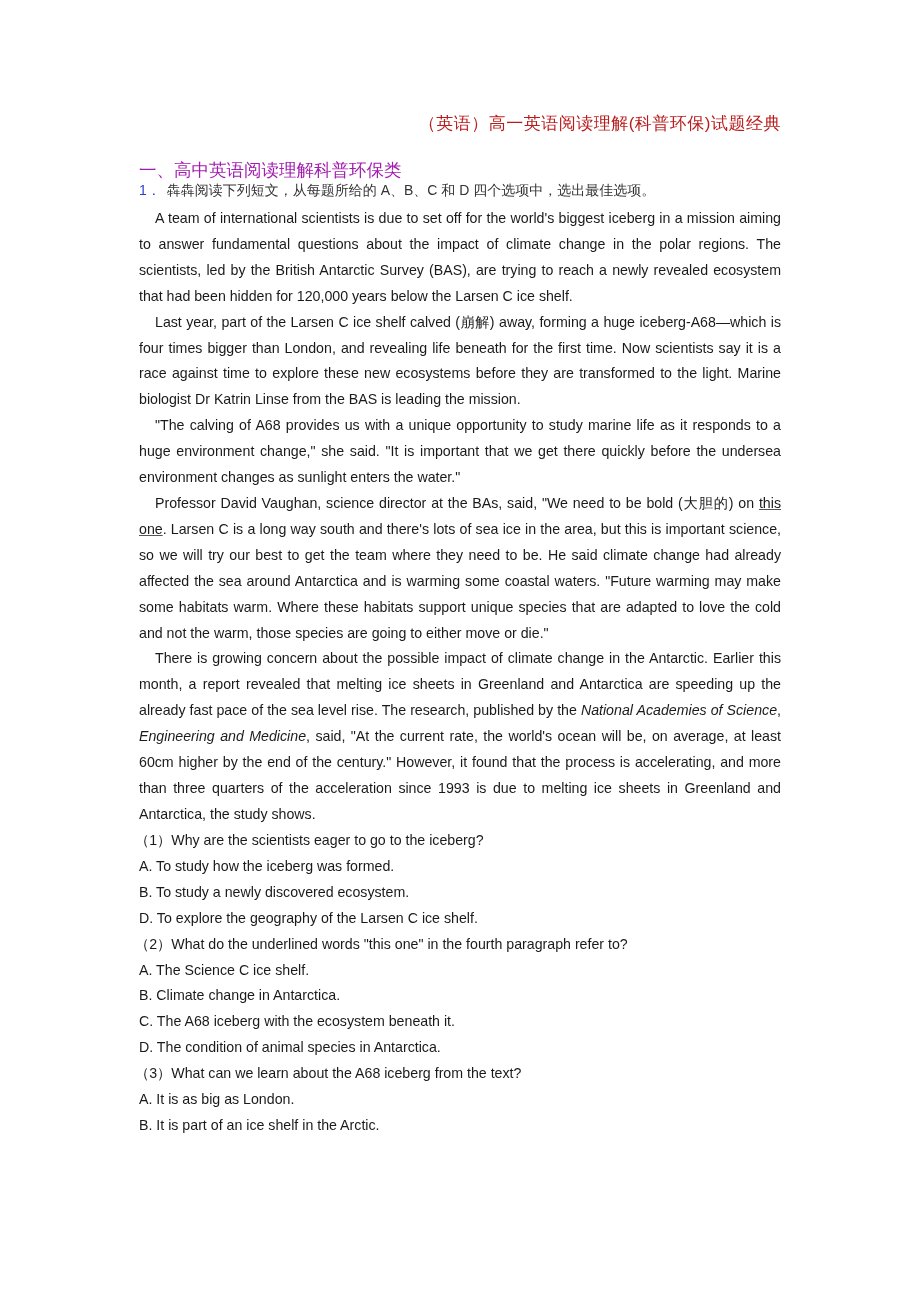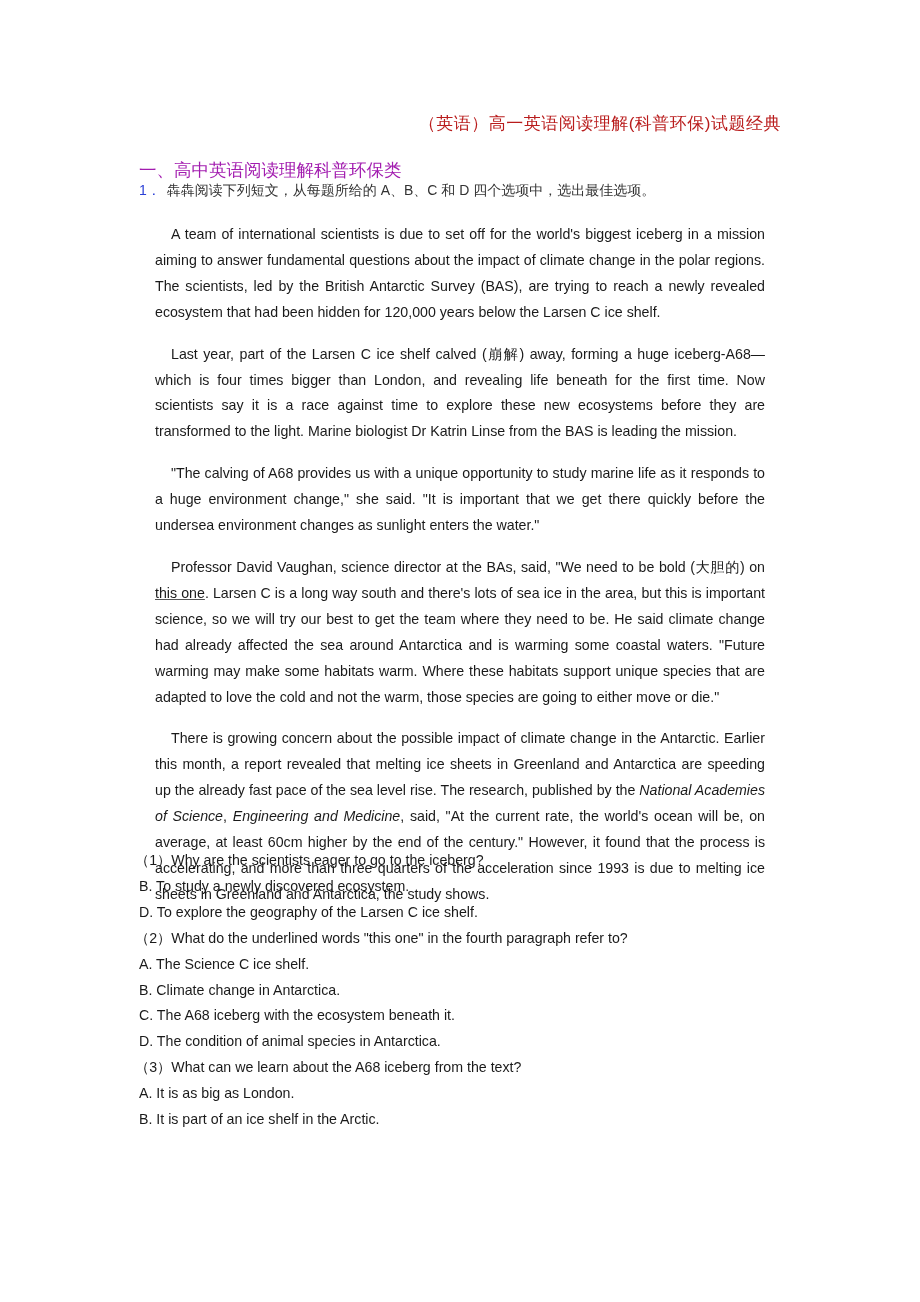--- a/index.html
+++ b/index.html
@@ -6,24 +6,24 @@
   body { width: 920px; height: 1302px; position: relative; overflow: hidden;
          font-family: "Liberation Sans", "DejaVu Sans", sans-serif; color: #1a1a1a; }
   .page { position: absolute; left: 139px; top: 0; width: 642px; }
   .doc-title { position: absolute; left: 0; top: 112px; width: 642px; text-align: right;
                color: #b91c1c; font-size: 17px; letter-spacing: 0.5px; }
   .section-heading { position: absolute; left: 0; top: 158px; font-size: 17.5px; color: #a21caf; }
   .q-intro { position: absolute; left: 0; top: 182px; font-size: 14px; color: #333; text-align: right; }
   .q-intro .num { color: #2a3fd6; margin-right: 6px; }
   .passage { position: absolute; left: 0; top: 206px; width: 642px; font-size: 14.2px;
              line-height: 25.9px; text-align: justify; color: #1a1a1a; }
-  .passage p { margin: 16px; text-indent: 16px; }
+  .passage p { margin: 0; text-indent: 16px; }
   .passage .ul { text-decoration: underline; text-decoration-style: solid; text-decoration-color: #555; }
   .passage .it { font-style: italic; }
-  .questions { position: absolute; left: 0; top: 828px; width: 642px; font-size: 14.2px; line-height: 25.9px; margin-top: 20px; }
+  .questions { position: absolute; left: 0; top: 828px; width: 642px; font-size: 14.2px; line-height: 25.9px; }
   .question-stem { margin: 0; text-indent: -4px; padding-left: 0; }
   .option { margin: 0; }
 </style>
 </head>
 <body>
 
 <div class="page">
   <div class="doc-title">（英语）高一英语阅读理解(科普环保)试题经典</div>
   <div class="section-heading">一、高中英语阅读理解科普环保类</div>
   <div class="q-intro">
@@ -34,20 +34,21 @@
     <p>A team of international scientists is due to set off for the world's biggest iceberg in a mission aiming to answer fundamental questions about the impact of climate change in the polar regions. The scientists, led by the British Antarctic Survey (BAS), are trying to reach a newly revealed ecosystem that had been hidden for 120,000 years below the Larsen C ice shelf.</p>
     <p>Last year, part of the Larsen C ice shelf calved (崩解) away, forming a huge iceberg-A68—which is four times bigger than London, and revealing life beneath for the first time. Now scientists say it is a race against time to explore these new ecosystems before they are transformed to the light. Marine biologist Dr Katrin Linse from the BAS is leading the mission.</p>
     <p>"The calving of A68 provides us with a unique opportunity to study marine life as it responds to a huge environment change," she said. "It is important that we get there quickly before the undersea environment changes as sunlight enters the water."</p>
     <p><span>Professor David Vaughan, science director at the BAs, said, "We need to be bold (大胆的) on </span><span class="ul">this one</span><span>. Larsen C is a long way south and there's lots of sea ice in the area, but this is important science, so we will try our best to get the team where they need to be. He said climate change had already affected the sea around Antarctica and is warming some coastal waters. "Future warming may make some habitats warm. Where these habitats support unique species that are adapted to love the cold and not the warm, those species are going to either move or die."</span></p>
     <p><span>There is growing concern about the possible impact of climate change in the Antarctic. Earlier this month, a report revealed that melting ice sheets in Greenland and Antarctica are speeding up the already fast pace of the sea level rise. The research, published by the </span><span class="it">National Academies of Science</span><span>, </span><span class="it">Engineering and Medicine</span><span>, said, "At the current rate, the world's ocean will be, on average, at least 60cm higher by the end of the century." However, it found that the process is accelerating, and more than three quarters of the acceleration since 1993 is due to melting ice sheets in Greenland and Antarctica, the study shows.</span></p>
   </div>
 
   <div class="questions">
     <div>
       <p class="question-stem">（1）Why are the scientists eager to go to the iceberg?</p>
+      <p class="option">A. To study how the iceberg was formed.</p>
       <p class="option">B. To study a newly discovered ecosystem.</p>
       <p class="option">D. To explore the geography of the Larsen C ice shelf.</p>
     </div>
     <div>
       <p class="question-stem">（2）What do the underlined words "this one" in the fourth paragraph refer to?</p>
       <p class="option">A. The Science C ice shelf.</p>
       <p class="option">B. Climate change in Antarctica.</p>
       <p class="option">C. The A68 iceberg with the ecosystem beneath it.</p>
       <p class="option">D. The condition of animal species in Antarctica.</p>
     </div>

